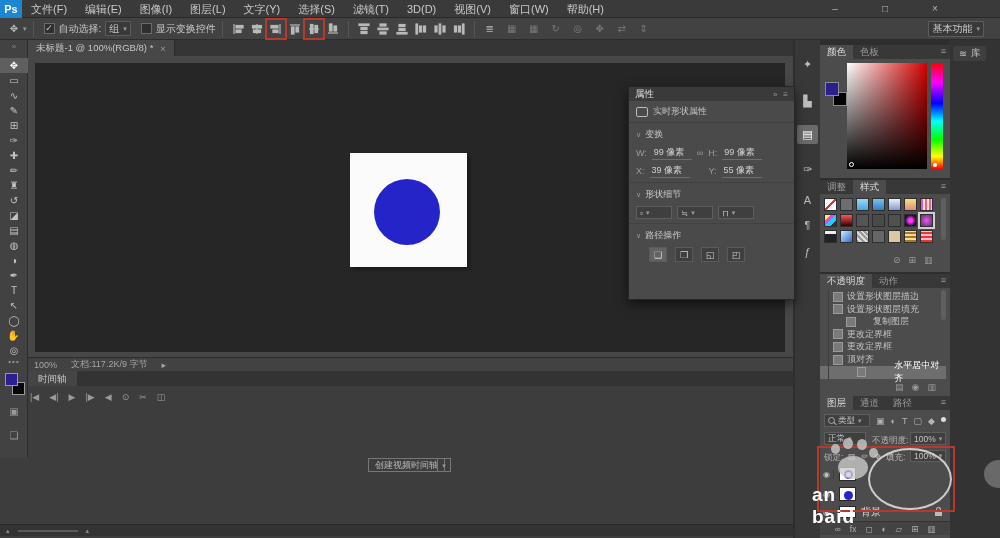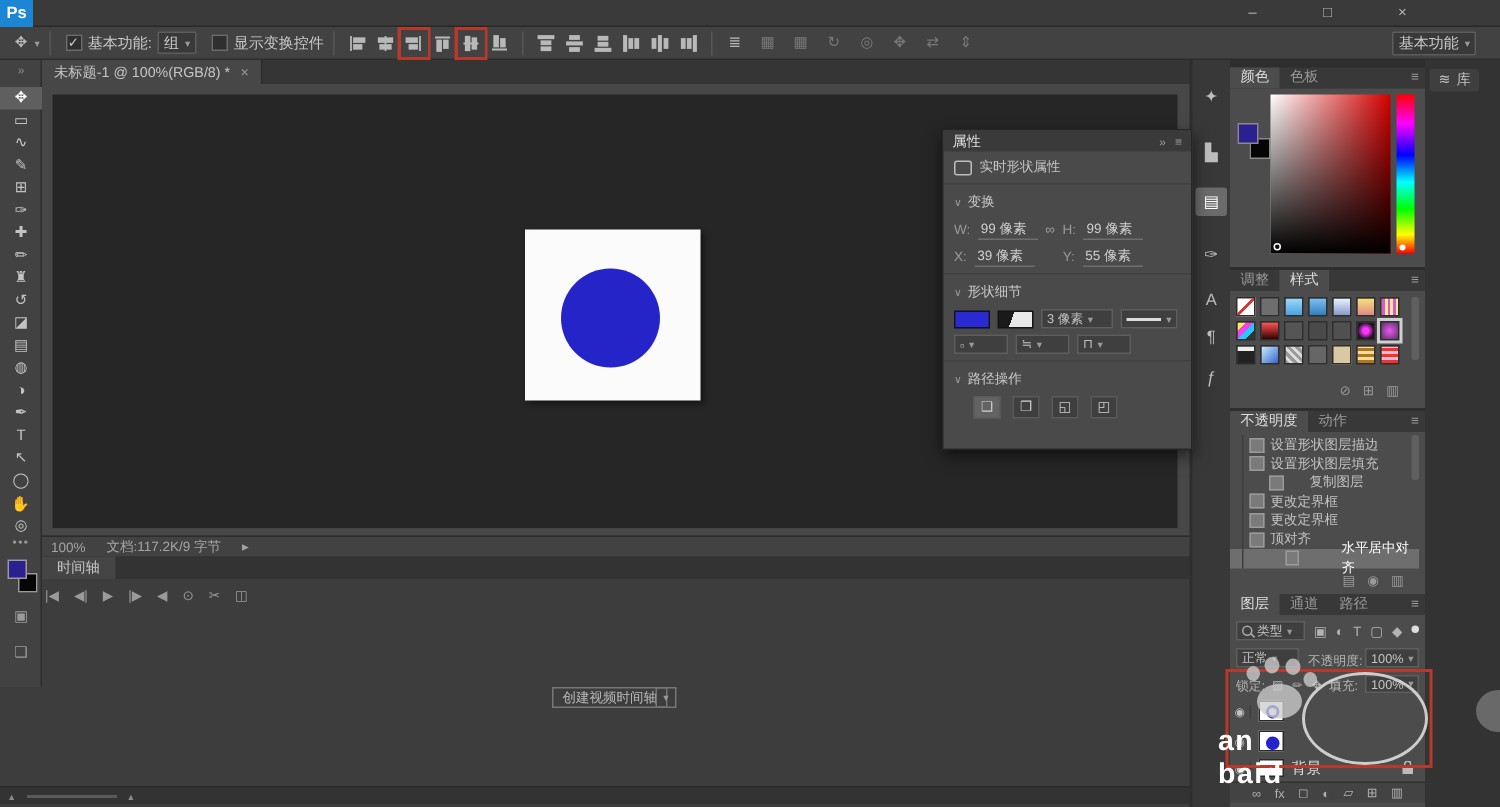--- a/index.html
+++ b/index.html
@@ -137,31 +137,45 @@
   #wm-text { position:absolute; left:812px; top:484px; color:#fff; font-size:19px; font-weight:bold; letter-spacing:1px; }
   #wm-blob { position:absolute; left:984px; top:460px; width:30px; height:28px; background:rgba(160,160,160,.5); border-radius:50%; }
 </style>
 </head>
 <body>
 
 <div id="root">
 
   <div class="abs" id="menubar">
     <div id="ps-logo">Ps</div>
+    <div style="display:flex">
+
+    <div class="menu-item">文件(F)</div>
+        <div class="menu-item">编辑(E)</div>
+        <div class="menu-item">图像(I)</div>
+        <div class="menu-item">图层(L)</div>
+        <div class="menu-item">文字(Y)</div>
+        <div class="menu-item">选择(S)</div>
+        <div class="menu-item">滤镜(T)</div>
+        <div class="menu-item">3D(D)</div>
+        <div class="menu-item">视图(V)</div>
+        <div class="menu-item">窗口(W)</div>
+        <div class="menu-item">帮助(H)</div>
+      </div>
   </div>
   <div class="abs win-btn" style="left:822px">–</div>
   <div class="abs win-btn" style="left:872px">□</div>
   <div class="abs win-btn" style="left:922px">×</div>
 
   <div class="abs" id="optionsbar">
     <span class="ob-icon">✥</span>
     <span class="caret">▾</span>
     <span class="ob-sep"></span>
     <span class="checkbox">✓</span>
-    <span>基本功能:</span>
+    <span>自动选择:</span>
     <span class="select" style="margin-left:4px">
       <span>组</span>
       <span class="caret">▾</span>
     </span>
     <span class="checkbox" style="margin-left:10px"></span>
     <span>显示变换控件</span>
     <span class="ob-sep"></span>
     <span style="display:flex;gap:1px">
 
     <span class="ob-icon">
@@ -585,32 +599,20 @@
       <span class="fld-value">39 像素</span>
       <span style="width:9px"></span>
       <span class="fld-label">Y:</span>
       <span class="fld-value">55 像素</span>
     </div>
     <div class="sec-head">
       <span class="sec-arrow">∨</span>
       <span>形状细节</span>
     </div>
     <div class="props-row">
-      <span id="fill-swatch"></span>
-      <span id="stroke-swatch"></span>
-      <span class="mini-select" style="position:static;width:48px">
-        <span>3 像素</span>
-        <span class="caret">▾</span>
-      </span>
-      <span class="mini-select" style="position:static;width:38px">
-        <span class="stroke-line"></span>
-        <span class="caret">▾</span>
-      </span>
-    </div>
-    <div class="props-row">
 
         <span class="mini-select" style="position:static;width:36px">
           <span>▫</span>
           <span class="caret">▾</span>
         </span>
 
         <span class="mini-select" style="position:static;width:36px">
           <span>≒</span>
           <span class="caret">▾</span>
         </span>

